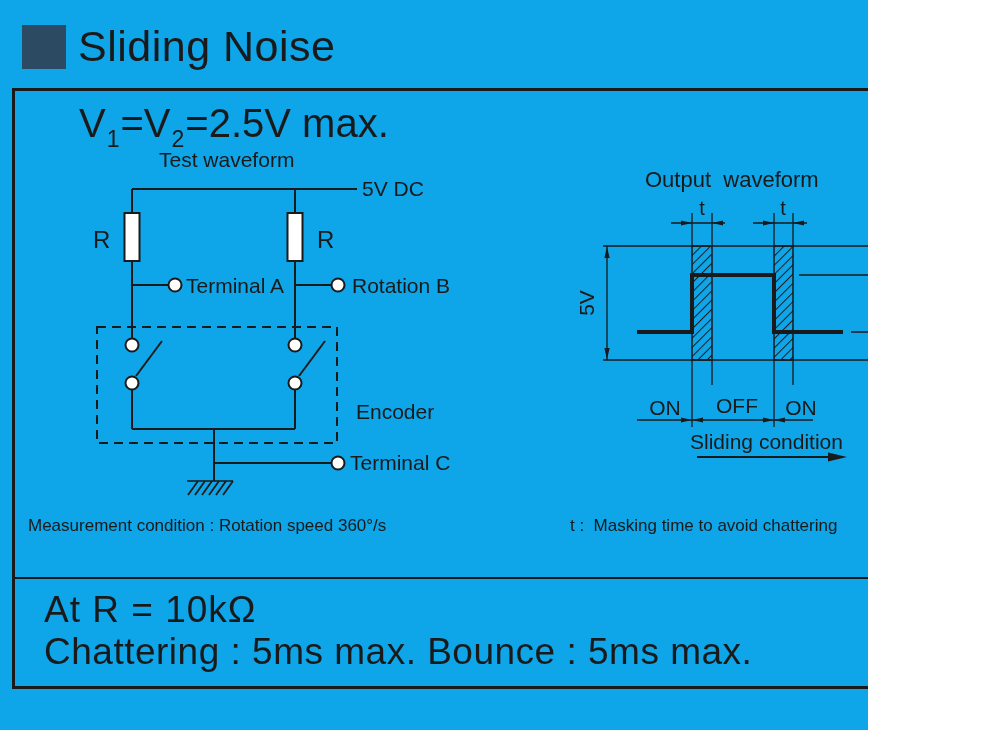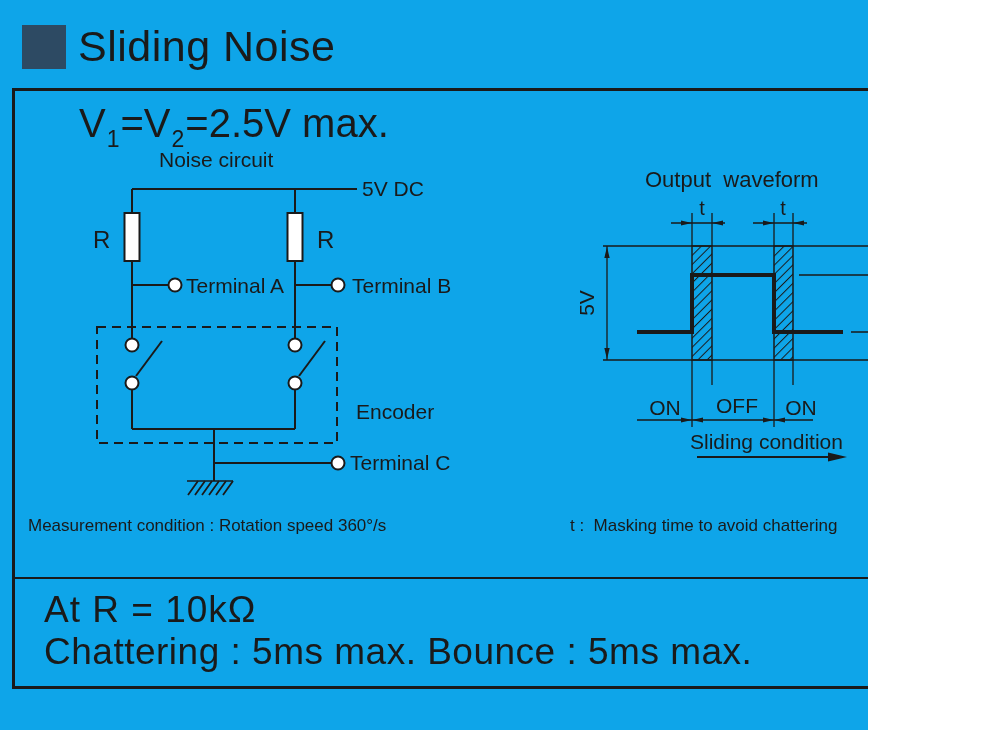--- a/index.html
+++ b/index.html
@@ -97,26 +97,26 @@
       <polygon points="692,420 681,417.4 681,422.6"></polygon>
       <polygon points="692,420 703,417.4 703,422.6"></polygon>
       <polygon points="774,420 763,417.4 763,422.6"></polygon>
       <polygon points="774,420 785,417.4 785,422.6"></polygon>
       <polygon points="847,457 828,452.5 828,461.5"></polygon>
     </g>
   </svg>
 
   <div class="t spec"><span>V</span><span class="sub">1</span><span>=V</span><span class="sub">2</span><span>=2.5V max.</span></div>
 
-  <div class="t small" style="left:159px;top:149px;">Noise circuit</div>
+  <div class="t small" style="left:159px;top:149px;">Test waveform</div>
   <div class="t small" style="left:362px;top:178px;">5V DC</div>
   <div class="t rlabel" style="left:93px;top:227px;">R</div>
   <div class="t rlabel" style="left:317px;top:227px;">R</div>
   <div class="t small" style="left:186px;top:275px;">Terminal A</div>
-  <div class="t small" style="left:352px;top:275px;">Terminal B</div>
+  <div class="t small" style="left:352px;top:275px;">Rotation B</div>
   <div class="t small" style="left:356px;top:377px;margin-top:24px;">Encoder</div>
   <div class="t small" style="left:350px;top:452px;">Terminal C</div>
 
   <div class="t cap" style="left:645px;top:168px;">Output  waveform</div>
   <div class="t small rot" style="left:565px;top:292px;width:44px;">5V</div>
   <div class="t small ctr" style="left:692px;top:198px;width:20px;font-size:20px;">t</div>
   <div class="t small ctr" style="left:773px;top:198px;width:20px;font-size:20px;">t</div>
   <div class="t vlabel" style="left:890px;top:247px;"><span>V</span><span class="sub">1</span></div>
   <div class="t vlabel" style="left:890px;top:318px;"><span>V</span><span class="sub">2</span></div>
   <div class="t small ctr" style="left:645px;top:397px;width:40px;">ON</div>

